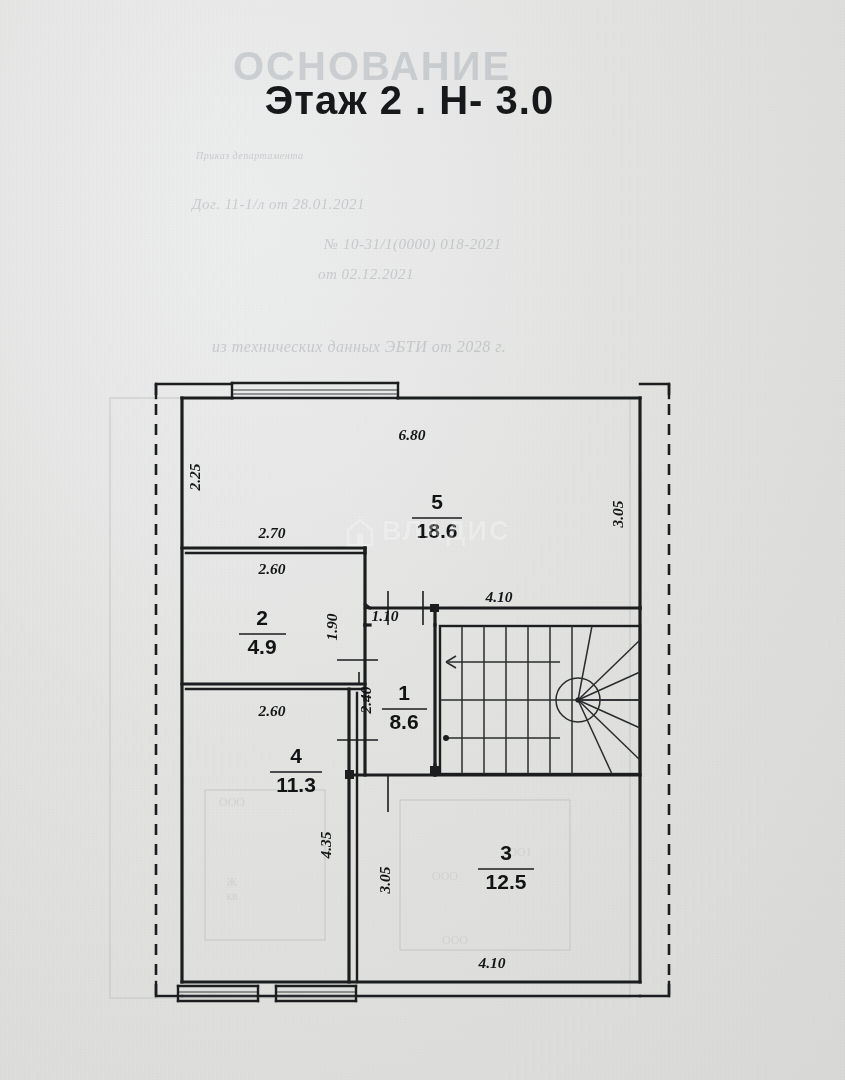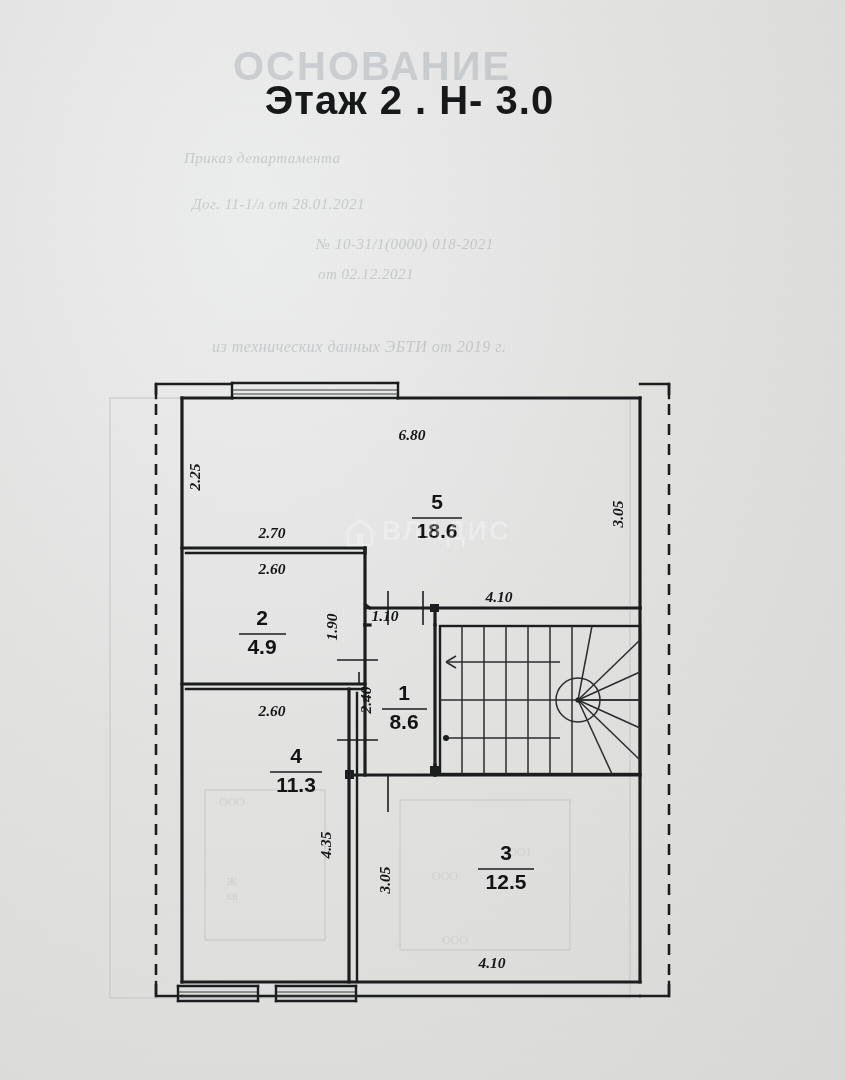--- a/index.html
+++ b/index.html
@@ -59,25 +59,25 @@
     text-shadow:0 0 1px rgba(170,175,180,.9);
   }
 </style>
 </head>
 <body>
 
 <div id="paper"></div>
 <div id="grain"></div>
 
 <div class="showthrough big" style="left:233px;top:44px;font-size:40px;">ОСНОВАНИЕ</div>
-<div class="showthrough" style="left:184px;top:150px;font-size:15px;">Приказ департамента</div>
+<div class="showthrough" style="left:196px;top:150px;font-size:10px;">Приказ департамента</div>
 <div class="showthrough" style="left:192px;top:196px;font-size:15px;">Дог. 11-1/л от 28.01.2021</div>
-<div class="showthrough" style="left:316px;top:236px;font-size:15px;">№ 10-31/1(0000) 018-2021</div>
+<div class="showthrough" style="left:324px;top:236px;font-size:15px;">№ 10-31/1(0000) 018-2021</div>
 <div class="showthrough" style="left:270px;top:266px;font-size:15px;margin-left:48px;">от 02.12.2021</div>
-<div class="showthrough" style="left:212px;top:338px;font-size:16px;">из технических данных ЭБТИ от 2019 г.</div>
+<div class="showthrough" style="left:212px;top:338px;font-size:16px;">из технических данных ЭБТИ от 2028 г.</div>
 
 <div id="title">Этаж 2 . H- 3.0</div>
 
 <svg id="plan" viewBox="0 0 845 1080">
   <defs>
     <style>
       .wall      { stroke:#1b1d1f; stroke-width:3.2; fill:none; stroke-linecap:square; }
       .wall2     { stroke:#1b1d1f; stroke-width:2.4; fill:none; stroke-linecap:square; }
       .thin      { stroke:#2a2c2e; stroke-width:1.5; fill:none; }
       .hair      { stroke:#3a3d40; stroke-width:1.1; fill:none; }

